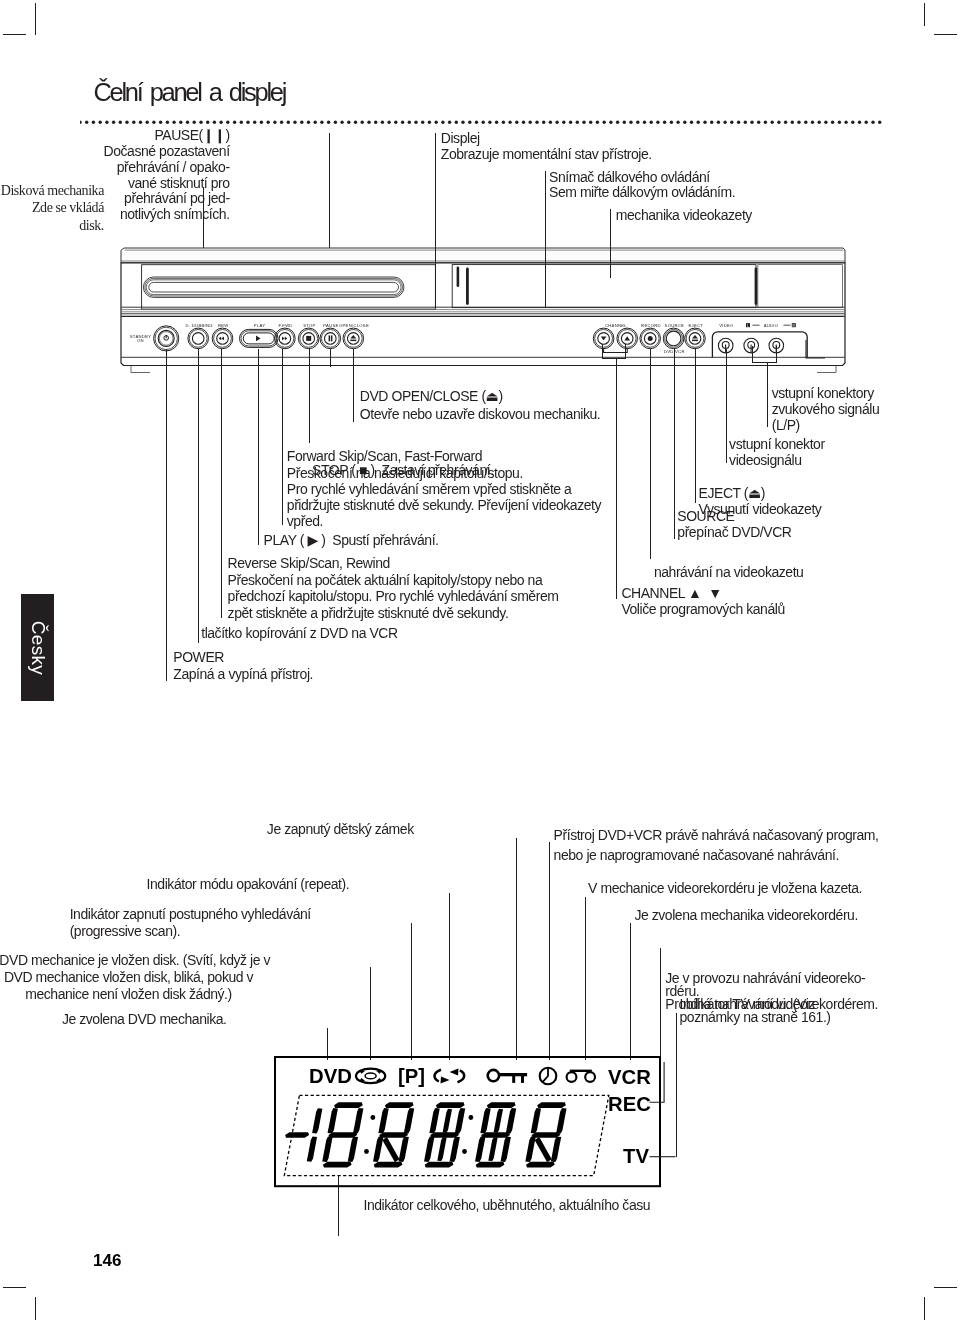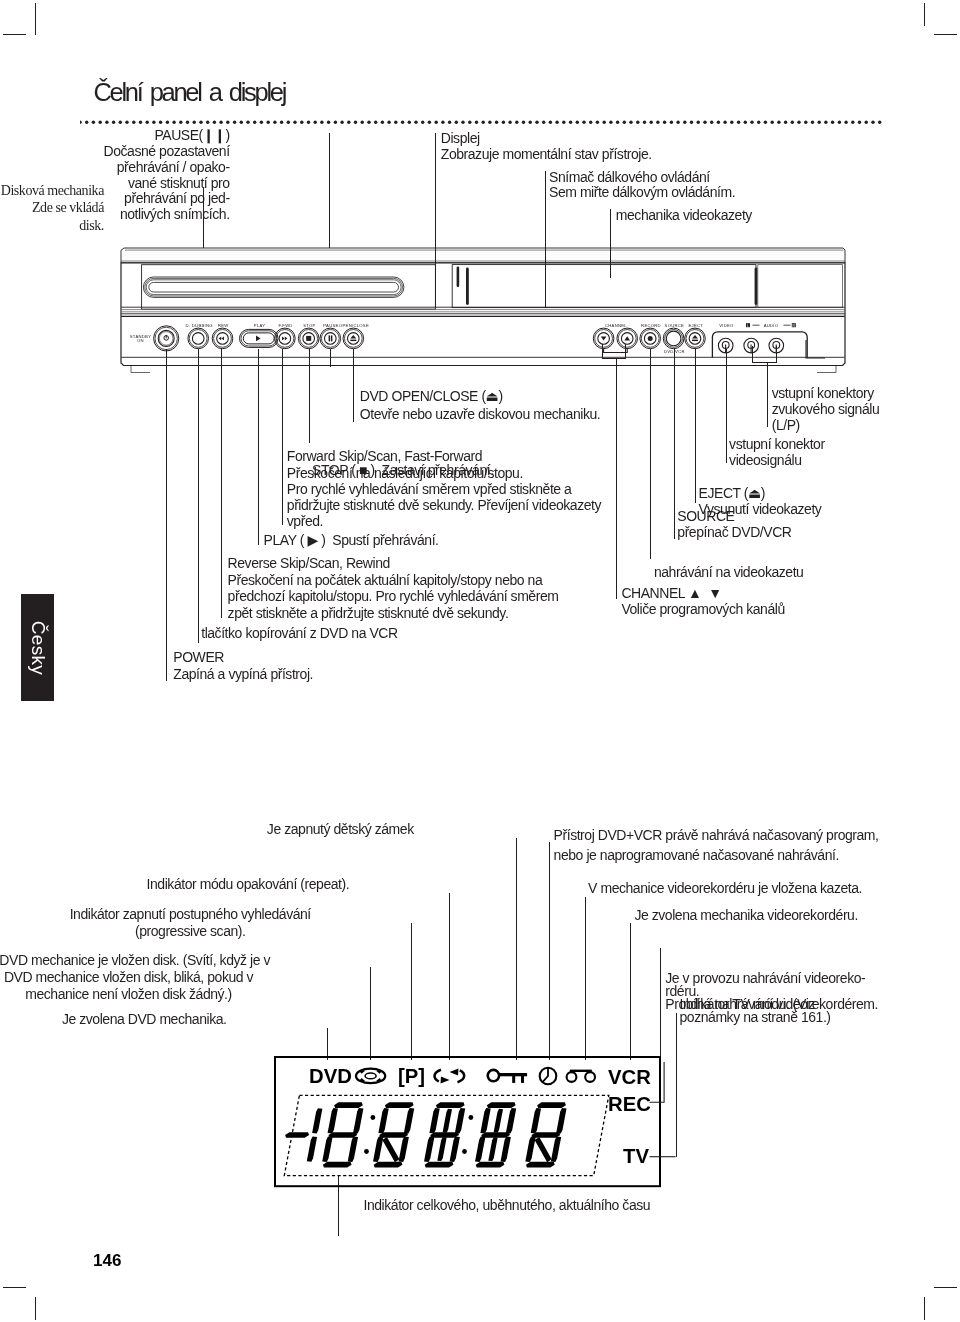--- a/index.html
+++ b/index.html
@@ -357,21 +357,21 @@
 <div class="vline" style="left:370.0px;top:967.0px;height:93.0px;width:1.0px;"></div>
 <div class="vline" style="left:327.2px;top:1028.0px;height:32.0px;width:1.0px;"></div>
 <div class="vline" style="left:548.5px;top:842.0px;height:218.0px;width:1.0px;"></div>
 <div class="vline" style="left:584.5px;top:897.0px;height:163.0px;width:1.0px;"></div>
 <div class="vline" style="left:629.6px;top:923.0px;height:137.0px;width:1.0px;"></div>
 <div class="vline" style="left:660.1px;top:948.0px;height:154.3px;width:1.0px;"></div>
 <div class="vline" style="left:675.5px;top:1013.0px;height:143.7px;width:1.0px;"></div>
 <div class="vline" style="left:338.0px;top:1176.0px;height:60.0px;width:1.0px;"></div>
 <div class="cap r" style="right:448.3px;top:820.66px;line-height:16.9px;text-align:right;">Je zapnutý dětský zámek</div>
 <div class="cap r" style="right:512.8px;top:876.06px;line-height:16.9px;text-align:right;">Indikátor módu opakování (repeat).</div>
-<div class="cap r" style="right:551.2px;top:905.76px;line-height:16.9px;text-align:center;">Indikátor zapnutí postupného vyhledávání
+<div class="cap r" style="right:551.2px;top:905.76px;line-height:16.9px;text-align:left;">Indikátor zapnutí postupného vyhledávání
 (progressive scan).</div>
 <div class="cap r" style="right:592.0px;top:952.06px;line-height:16.9px;text-align:center;">V DVD mechanice je vložen disk. (Svítí, když je v
 DVD mechanice vložen disk, bliká, pokud v
 mechanice není vložen disk žádný.)</div>
 <div class="cap r" style="right:635.5px;top:1011.46px;line-height:16.9px;text-align:right;">Je zvolena DVD mechanika.</div>
 <div class="cap" style="left:553.6px;top:824.66px;line-height:20px;">Přístroj DVD+VCR právě nahrává načasovaný program,
 nebo je naprogramované načasované nahrávání.</div>
 <div class="cap" style="left:588.1px;top:880.06px;line-height:16.9px;">V mechanice videorekordéru je vložena kazeta.</div>
 <div class="cap" style="left:634.4px;top:906.56px;line-height:16.9px;">Je zvolena mechanika videorekordéru.</div>
 <div class="cap" style="left:665.3px;top:932.16px;line-height:13.1px;margin-top:40px;">Je v provozu nahrávání videoreko-

